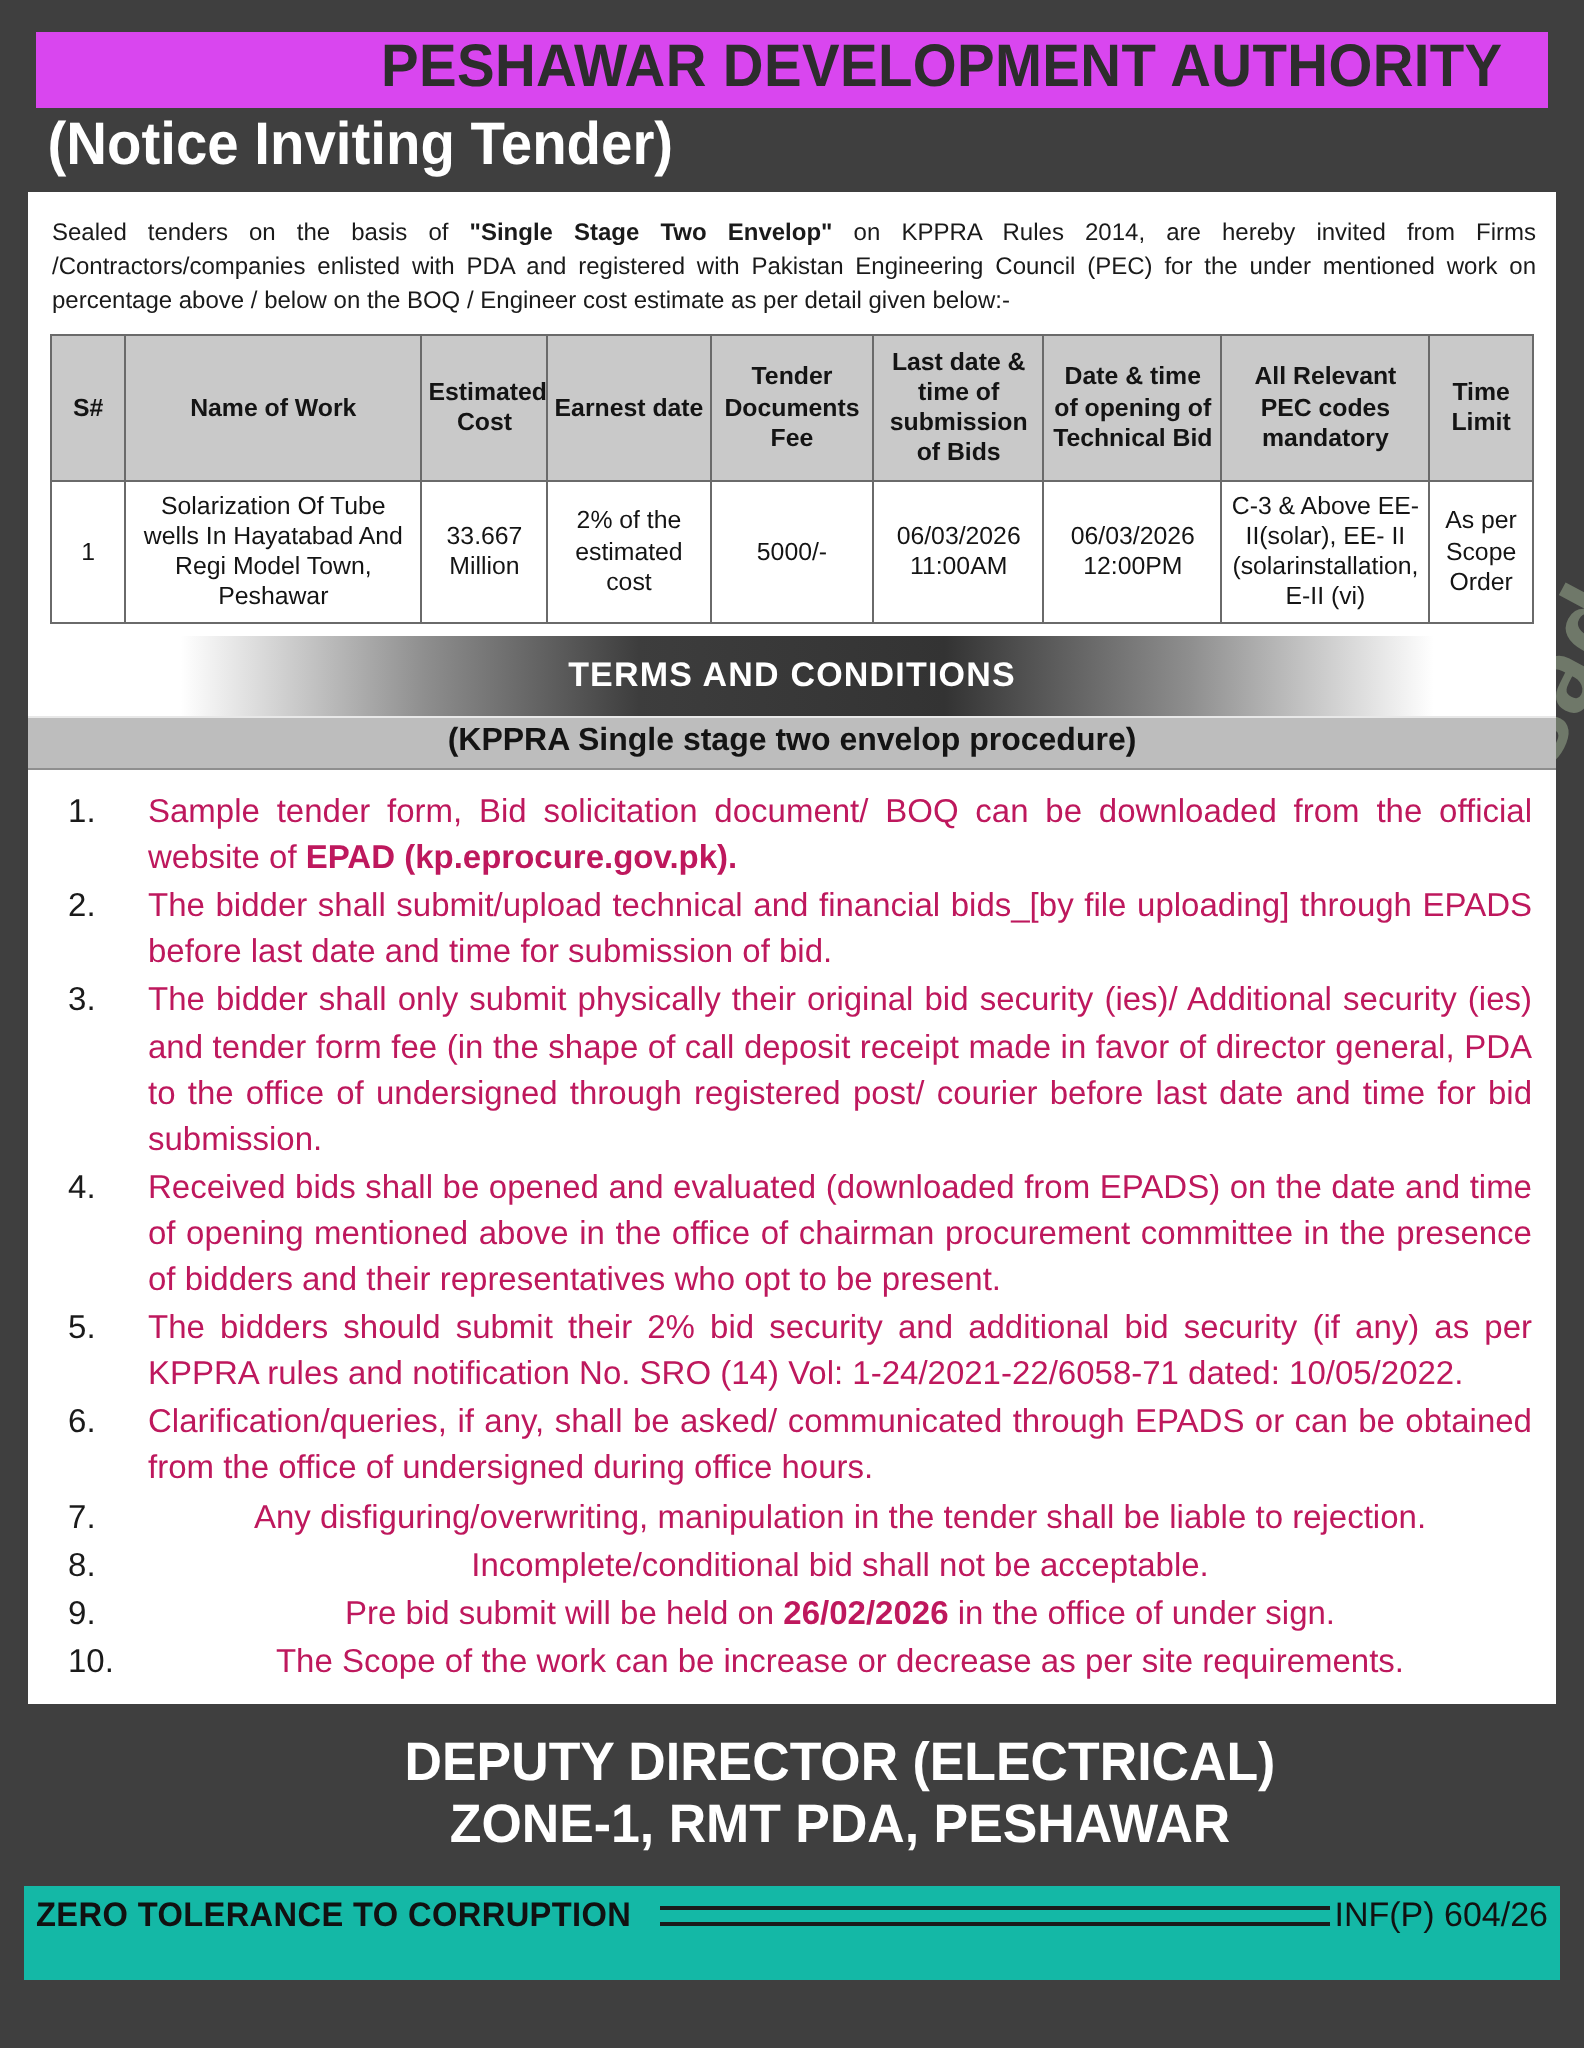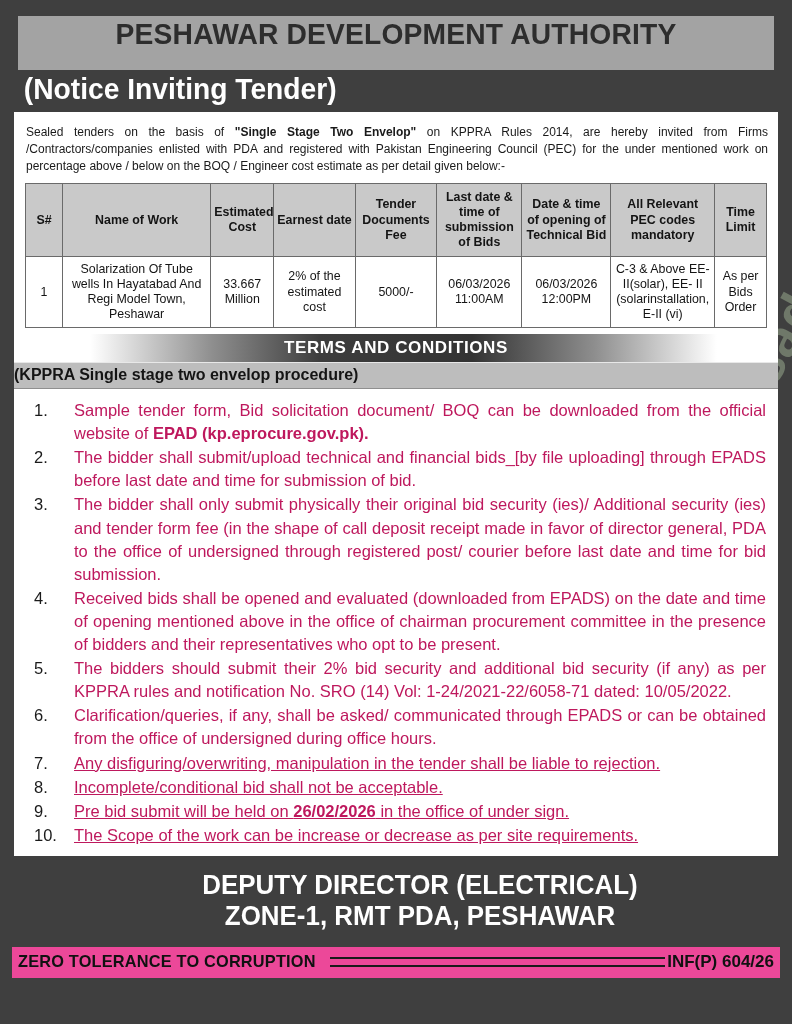--- a/index.html
+++ b/index.html
@@ -48,23 +48,23 @@
   }
   .blob-1 { left: 196px; top: 640px; width: 96px; height: 76px; transform: rotate(-62deg); }
   .blob-2 { left: 487px; top: 293px; width: 46px; height: 44px; transform: rotate(-62deg); }
   .blob-3 { left: 686px; top: 292px; width: 40px; height: 40px; transform: rotate(-62deg); }
 
   
   .title-band {
     position: relative;
     z-index: 10;
     margin: 16px 18px 0 18px;
-    background: #a3a3a3;
-    text-align: center;
-    padding: 2px 0 20px 0;
+    background: #d946ef;
+    text-align: right;
+    padding: 2px 0 4px 0;
   }
   .title-band .title-text {
     font-size: 30px;
     font-weight: 800;
     color: #2d2d2d;
     letter-spacing: 0.2px;
     line-height: 1.05;
     font-stretch: condensed;
     transform: scaleX(0.94);
   }
@@ -121,39 +121,40 @@
     font-weight: 700;
     height: 64px;
   }
   table.tender td { height: 62px; background:#ffffff; }
   td.work-name { text-align: left; padding-left: 6px; }
 
   
   .terms-band {
     position: relative;
     z-index: 10;
-    height: 28px;
+    height: 40px;
     margin: 2px 0 0 0;
     background: linear-gradient(to right,
       #ffffff 0%, #ffffff 10%, #8e8e8e 26%, #3d3d3d 40%,
       #333333 60%, #8e8e8e 76%, #ffffff 92%, #ffffff 100%);
     display: flex;
     align-items: center;
     justify-content: center;
   }
   .terms-band .terms-text {
     font-size: 17px;
     font-weight: 800;
     color: #ffffff;
     letter-spacing: 0.6px;
   }
   .sub-terms-band {
     position: relative;
     z-index: 10;
     background: #bdbdbd;
+    text-align: center;
     padding: 3px 0 4px 0;
     border-top: 1px solid #e8e8e8;
     border-bottom: 1px solid #8f8f8f;
   }
   .sub-terms-band .sub-terms-text {
     font-size: 16px;
     font-weight: 800;
     color: #141414;
   }
 
@@ -178,21 +179,21 @@
     content: counter(term) ".";
     position: absolute;
     left: 8px;
     top: 0;
     width: 34px;
     text-align: left;
     font-size: 16.5px;
     color: #1a1a1a;
   }
   ol.terms li b { font-weight: 800; }
-  ol.terms li.nojustify { text-align: left; text-decoration: underline; }
+  ol.terms li.nojustify { text-align: center; }
 
   
   .sign-block {
     position: relative;
     z-index: 10;
     background: #3f3f3f;
     text-align: center;
     padding: 8px 0 10px 0;
     margin-top: 6px;
     margin-left: 48px;
@@ -210,44 +211,44 @@
     color: #ffffff;
     line-height: 1.16;
     transform: scaleX(0.96);
   }
 
   
   .footer-strip {
     position: relative;
     z-index: 10;
     margin: 4px 12px 0 12px;
-    background: #ec4899;
+    background: #14b8a6;
     display: flex;
     align-items: center;
-    padding: 5px 6px 6px 6px;
+    padding: 5px 6px 22px 6px;
   }
   .footer-left {
     font-size: 17px;
     font-weight: 800;
     color: #111111;
     letter-spacing: 0.2px;
     white-space: nowrap;
     transform: scaleX(0.96);
     transform-origin: left center;
   }
   .footer-rule {
     flex: 1;
     height: 6px;
     margin: 0 2px;
     border-top: 2px solid #1a1a1a;
     border-bottom: 2px solid #1a1a1a;
   }
   .footer-right {
     font-size: 17px;
-    font-weight: 700;
+    font-weight: 400;
     color: #111111;
     white-space: nowrap;
   }
   .bottom-gap { height: 6px; }
 </style>
 </head>
 <body>
 
 <div id="page">
 
@@ -299,21 +300,21 @@
       <tbody>
         <tr>
           <td>1</td>
           <td class="work-name">Solarization Of Tube wells In Hayatabad And Regi Model Town, Peshawar</td>
           <td>33.667 Million</td>
           <td>2% of the estimated cost</td>
           <td>5000/-</td>
           <td>06/03/2026 11:00AM</td>
           <td>06/03/2026 12:00PM</td>
           <td>C-3 &amp; Above EE- II(solar), EE- II (solarinstallation, E-II (vi)</td>
-          <td>As per Bids Order</td>
+          <td>As per Scope Order</td>
         </tr>
       </tbody>
     </table>
 
     <div class="terms-band">
       <div class="terms-text">TERMS AND CONDITIONS</div>
     </div>
     <div class="sub-terms-band">
       <div class="sub-terms-text">(KPPRA Single stage two envelop procedure)</div>
     </div>

